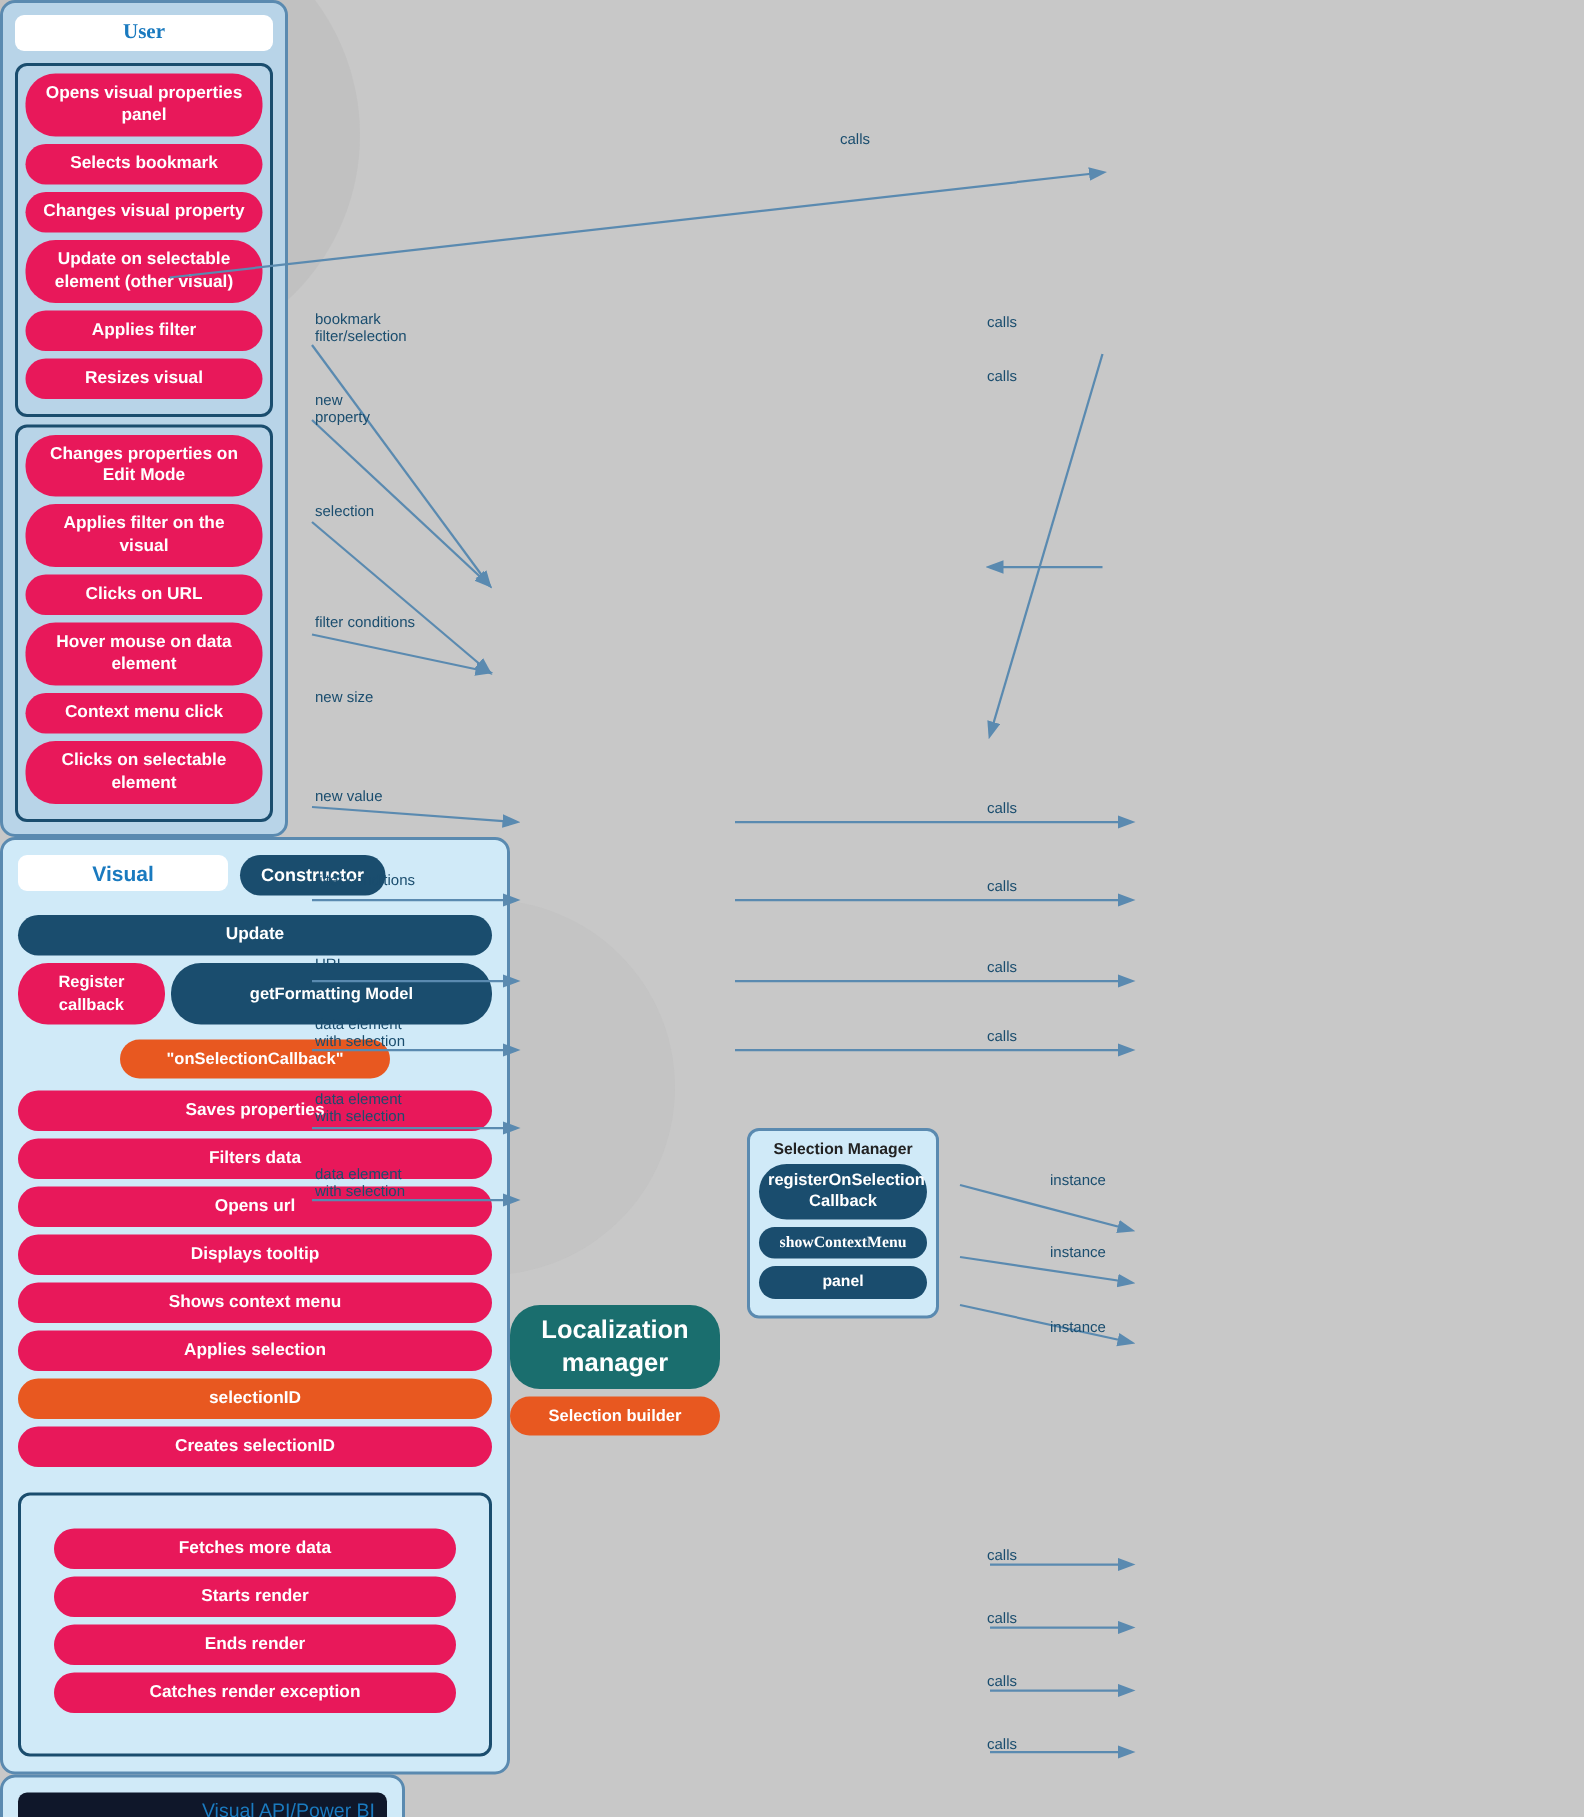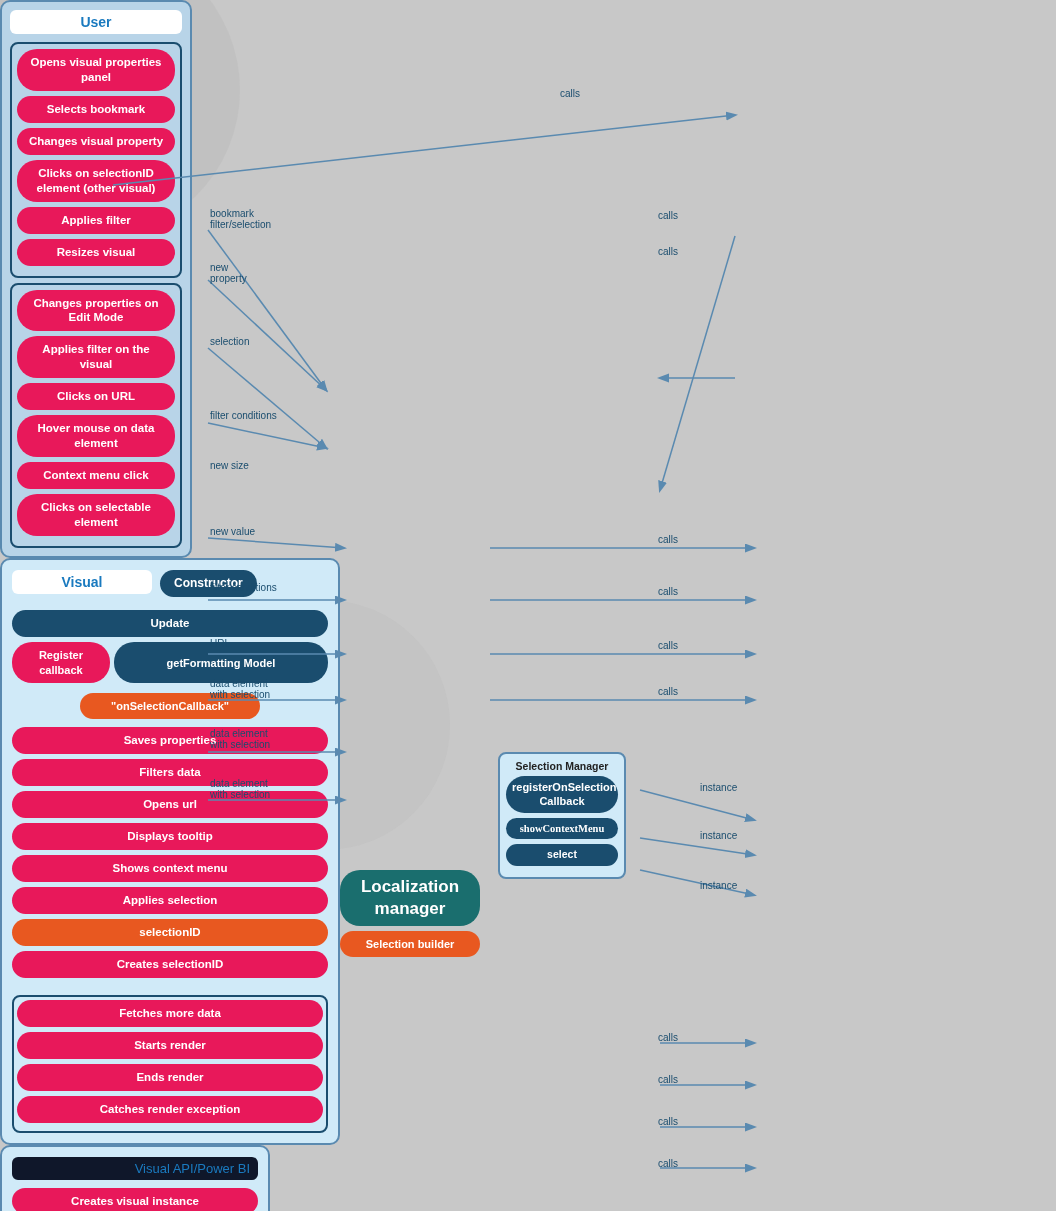--- a/index.html
+++ b/index.html
@@ -63,20 +63,21 @@
 
     .user-panel-title {
       background: white;
       border-radius: 6px;
       text-align: center;
       padding: 4px 8px;
       color: #1a7abf;
       font-weight: bold;
       font-size: 14px;
       margin-bottom: 8px;
+      font-family: Liberation Serif, serif;
     }
 
     
     .btn {
       display: block;
       width: 100%;
       border: none;
       border-radius: 20px;
       padding: 6px 8px;
       margin-bottom: 5px;
@@ -181,21 +182,21 @@
       border: 2px solid #1a4d6e;
       border-radius: 8px;
       padding: 5px;
       position: relative;
     }
 
     
     .section3-box {
       border: 2px solid #1a4d6e;
       border-radius: 8px;
-      padding: 3px;
+      padding: 22px;
       margin-top: 17px;
       position: relative;
     }
 
   </style>
 </head>
 <body>
 
 <div class="diagram-container">
 
@@ -284,21 +285,21 @@
   <div class="arrow-label" style="left:658px; top:246px;">calls</div>
 
   <div class="user-panel">
     <div class="user-panel-title">User</div>
 
     <div class="section-box-1">
 
       <button class="btn btn-action">Opens visual properties panel</button>
       <button class="btn btn-action">Selects bookmark</button>
       <button class="btn btn-action">Changes visual property</button>
-      <button class="btn btn-action">Clicks on selectionID element (other visual)</button>
+      <button class="btn btn-action">Update on selectable element (other visual)</button>
       <button class="btn btn-action">Applies filter</button>
       <button class="btn btn-action">Resizes visual</button>
     </div>
 
     <div class="section-box-2">
 
       <button class="btn btn-action">Changes properties on Edit Mode</button>
       <button class="btn btn-action">Applies filter on the visual</button>
       <button class="btn btn-action">Clicks on URL</button>
       <button class="btn btn-action">Hover mouse on data element</button>
@@ -339,21 +340,21 @@
 
   <div style="position:absolute; left:340px; top:870px; z-index:6;">
     <button class="btn btn-teal" style="width:140px; font-size:17px;">Localization manager</button>
     <button class="btn btn-object" style="width:140px; font-size:11px; margin-top:4px;">Selection builder</button>
   </div>
 
   <div style="position:absolute; left:498px; top:752px; width:128px; background:#d0eaf8; border:2px solid #5a8ab0; border-radius:8px; padding:6px; z-index:6;">
     <div style="font-size:10.5px; font-weight:bold; color:#222; text-align:center; margin-bottom:4px;">Selection Manager</div>
     <button class="btn btn-method" style="font-size:11px; padding:4px 6px;">registerOnSelection Callback</button>
     <button class="btn btn-method" style="font-size:10.5px; padding:4px 6px;font-family:Liberation Serif, serif;">showContextMenu</button>
-    <button class="btn btn-method" style="font-size:10.5px; padding:4px 6px;">select</button>
+    <button class="btn btn-method" style="font-size:10.5px; padding:4px 6px;">panel</button>
   </div>
 
   <div class="api-panel">
     <div class="api-panel-title">Visual API/Power BI</div>
     <button class="btn btn-action">Creates visual instance</button>
 
   </div>
 
 </div>
 

